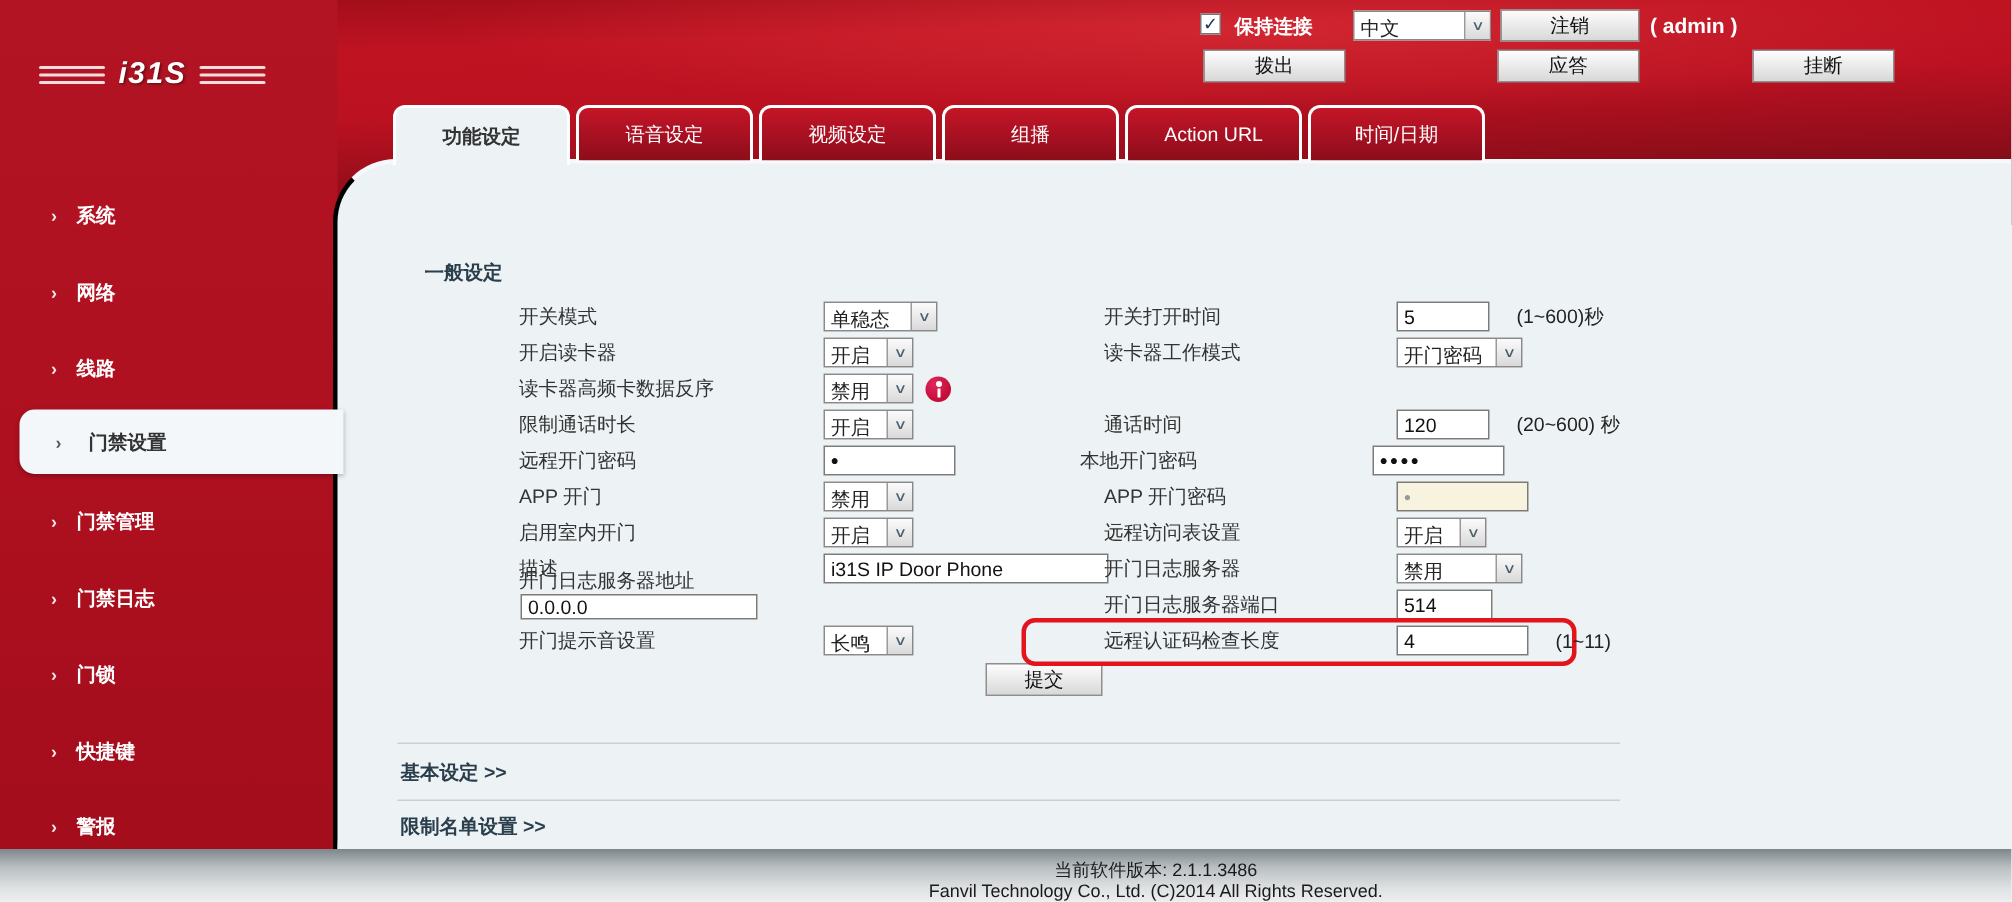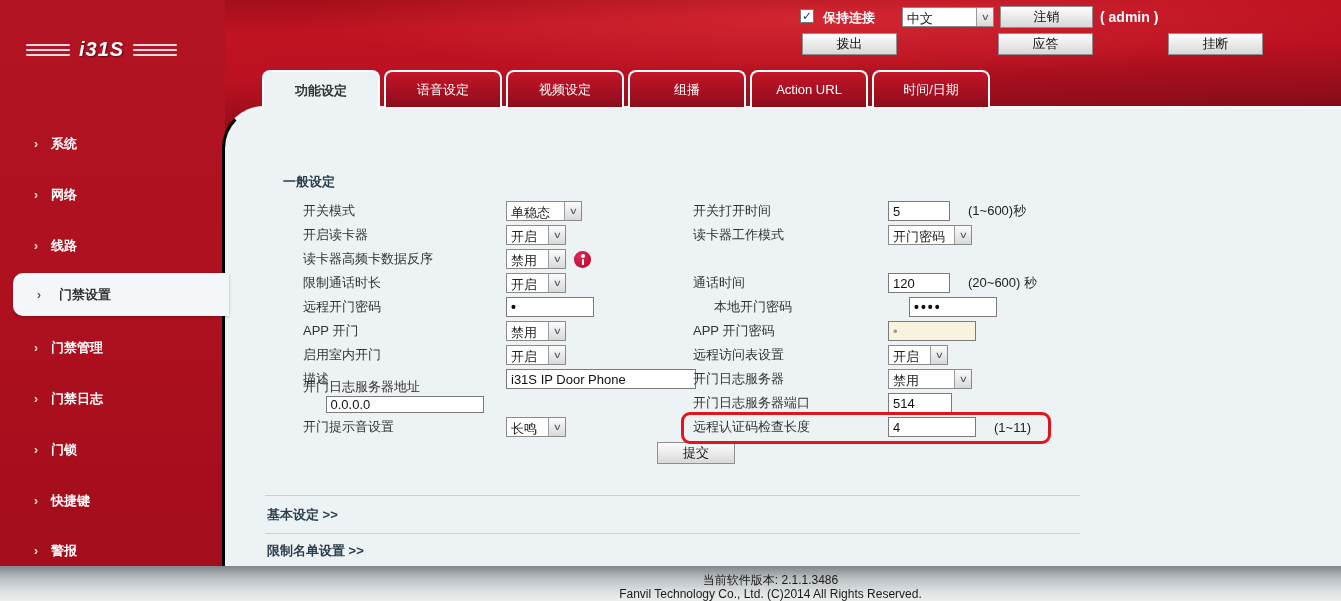--- a/index.html
+++ b/index.html
@@ -57,21 +57,21 @@
   .btn-dial { position:absolute; left:802px; top:33px; width:95px; height:22px; }
   .btn-answer { position:absolute; left:998px; top:33px; width:95px; height:22px; }
   .btn-hangup { position:absolute; left:1168px; top:33px; width:95px; height:22px; }
 
   
   .panel { position:absolute; left:222px; top:106px; width:1119px; height:460px; z-index:5;
     background:#edf2f5; border-top:3px solid #f6f8f9; border-left:3px solid #000000;
     border-top-left-radius:42px; }
   .section-title { position:absolute; left:58px; top:64px; font-size:13px; font-weight:bold; color:#2b3e4c; }
   .frow { position:absolute; height:24px; display:flex; align-items:center; }
-  .flabel { flex:0 0 auto; font-size:13px; color:#333; }
+  .flabel { flex:0 0 auto; font-size:13px; color:#333;margin-left:43px; }
   .lrow .flabel { width:203px; }
   .rrow .flabel { width:195px; }
   .inp { height:20px; border:1px solid #7b7b7b; background:#fff; font-size:13px; color:#111;
     padding:0 4px; font-family:inherit; }
   .inp.pw { font-size:14px; font-weight:bold; letter-spacing:2px; }
   .inp.dis { background:#f7f3df; color:#999; }
   .suffix { margin-left:18px; font-size:13px; color:#222; white-space:nowrap; }
   .alert-icon { position:relative; width:17px; height:17px; border-radius:50%; margin-left:8px;
     background:radial-gradient(circle at 35% 30%, #e0285b, #c20d38 70%); flex:0 0 17px; }
   .alert-icon::before { content:""; position:absolute; left:6.5px; top:3px; width:4px; height:4px;
@@ -245,21 +245,21 @@
     <span class="fake-select" style="width:84px;">
       <span class="txt">开门密码</span>
       <span class="arr"></span>
     </span>
   </div>
   <div class="frow rrow" style="left:468px; top:162px;">
     <span class="flabel">通话时间</span>
     <input class="inp" style="width: 62px;" value="120">
     <span class="suffix">(20~600) 秒</span>
   </div>
-  <div class="frow rrow" style="left:489px; top:186px;">
+  <div class="frow rrow" style="left:452px; top:186px;">
     <span class="flabel">本地开门密码</span>
     <input class="inp pw" style="width: 88px;" value="••••">
   </div>
   <div class="frow rrow" style="left:468px; top:210px;">
     <span class="flabel">APP 开门密码</span>
     <input class="inp dis" style="width: 88px;" value="•">
   </div>
   <div class="frow rrow" style="left:468px; top:234px;">
     <span class="flabel">远程访问表设置</span>
     <span class="fake-select" style="width:60px;">

